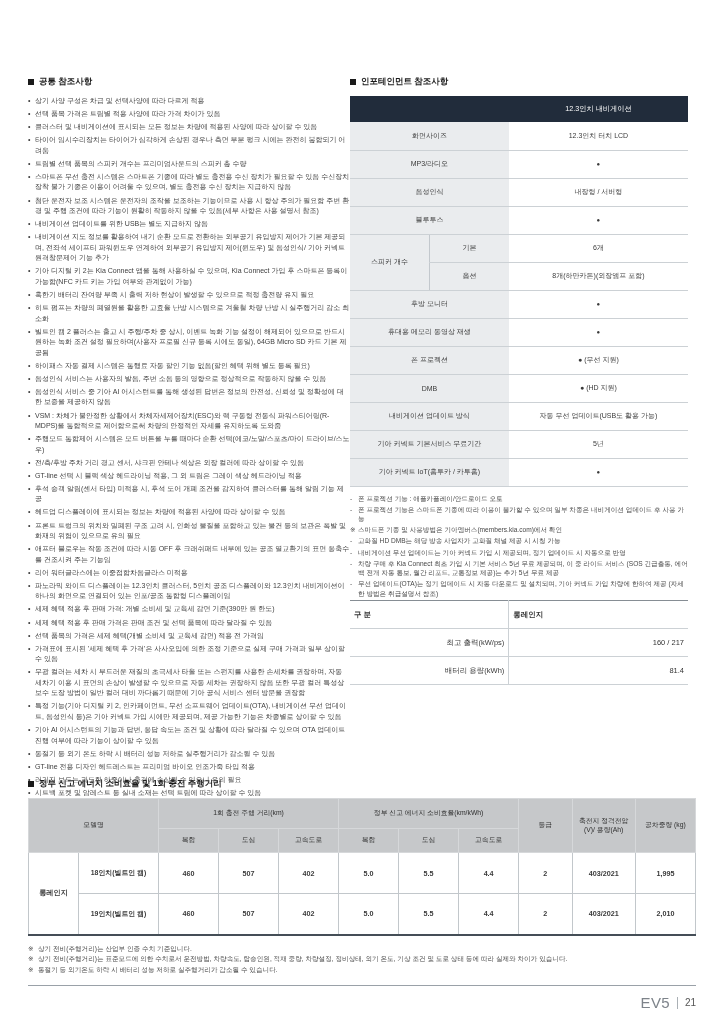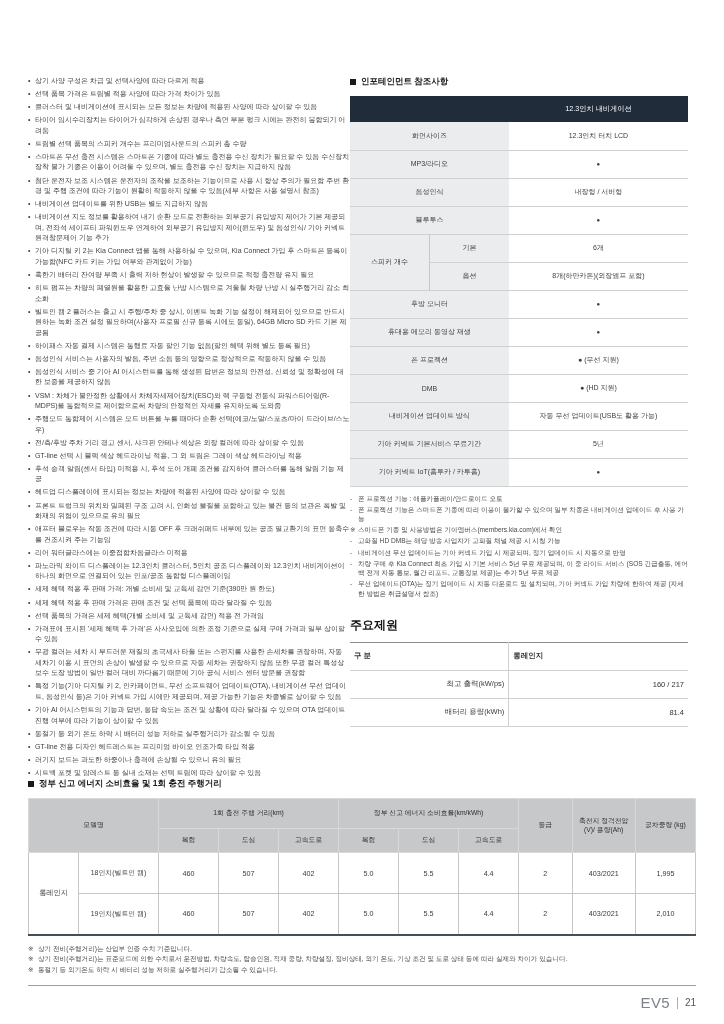--- a/index.html
+++ b/index.html
@@ -40,21 +40,21 @@
   .specs-table td { border-bottom:1px solid #ccd1d5; height:28px; padding:2px 4px; }
   .specs-table td:first-child { width:47%; border-right:1px solid #ccd1d5; }
   .specs-table .hdr td { font-weight:bold; text-align:left; }
   .specs-table .lblL { text-align:right; padding-left:12px; color:#3a3a3a; }
   .specs-table .ctr { text-align:right; }
 
   
   .energy-title { margin-top:0; }
   .energy-table { table-layout:fixed; font-size:7.2px; border-top:1px solid #9aa1a8; border-bottom:2px solid #454e57; }
   .energy-table th { background:#c6c8ca; color:#2e2e2e; font-weight:normal; font-size:6.8px; border:1px solid #d6d8da; height:24px; padding:1px 2px; line-height:1.25; }
-  .energy-table td { border:1px solid #c2c7cb; height:41px; text-align:center; color:#3a3a3a; padding:4px 2px; }
+  .energy-table td { border:1px solid #c2c7cb; height:41px; text-align:center; color:#3a3a3a; padding:4px 2px;font-weight:bold; }
   .energy-table tr.hrow1 th { height:30px; }
   .energy-table td.model { font-size:6.9px; }
 
   .footnotes { list-style:none; font-size:6.6px; line-height:1.65; color:#474747; margin-top:8px; }
   .footnotes li { display:flex; }
   .footnotes li .mark { flex:none; width:10px; }
 
   .footer-rule { border-top:1px solid #9aa1a8; margin-top:9px; }
   .page-footer { display:flex; justify-content:flex-end; align-items:center; padding-top:8px; }
   .page-footer .model-name { color:#7d838a; font-size:15px; letter-spacing:0.3px; }
@@ -62,20 +62,24 @@
   .page-footer .page-num { color:#555; font-size:10px; }
 </style>
 </head>
 <body>
 
 <div class="page">
 
   <div class="columns">
 
     <div class="col-left">
+      <div class="section-title">
+        <span class="sq"></span>
+        <span>공통 참조사항</span>
+      </div>
       <ul class="bullets">
 
           <li>상기 사양 구성은 차급 및 선택사양에 따라 다르게 적용</li>
 
           <li>선택 품목 가격은 트림별 적용 사양에 따라 가격 차이가 있음</li>
 
           <li>클러스터 및 내비게이션에 표시되는 모든 정보는 차량에 적용된 사양에 따라 상이할 수 있음</li>
 
           <li>타이어 임시수리장치는 타이어가 심각하게 손상된 경우나 측면 부분 펑크 시에는 완전히 봉합되기 어려움</li>
 
@@ -251,21 +255,20 @@
             <span class="mark">-</span>
             <span>차량 구매 후 Kia Connect 최초 가입 시 기본 서비스 5년 무료 제공되며, 이 중 라이트 서비스 (SOS 긴급출동, 에어백 전개 자동 통보, 월간 리포트, 교통정보 제공)는 추가 5년 무료 제공</span>
           </li>
 
           <li>
             <span class="mark">-</span>
             <span>무선 업데이트(OTA)는 정기 업데이트 시 자동 다운로드 및 설치되며, 기아 커넥트 가입 차량에 한하여 제공 (자세한 방법은 취급설명서 참조)</span>
           </li>
         </ul>
 
-      <div class="specs-heading">주요제원</div>
       <table class="specs-table">
         <tbody>
             <tr class="hdr">
           <td>구 분</td>
           <td>롱레인지</td>
         </tr>
         <tr>
           <td class="lblL">최고 출력(kW/ps)</td>
           <td class="ctr">160 / 217</td>
         </tr>

